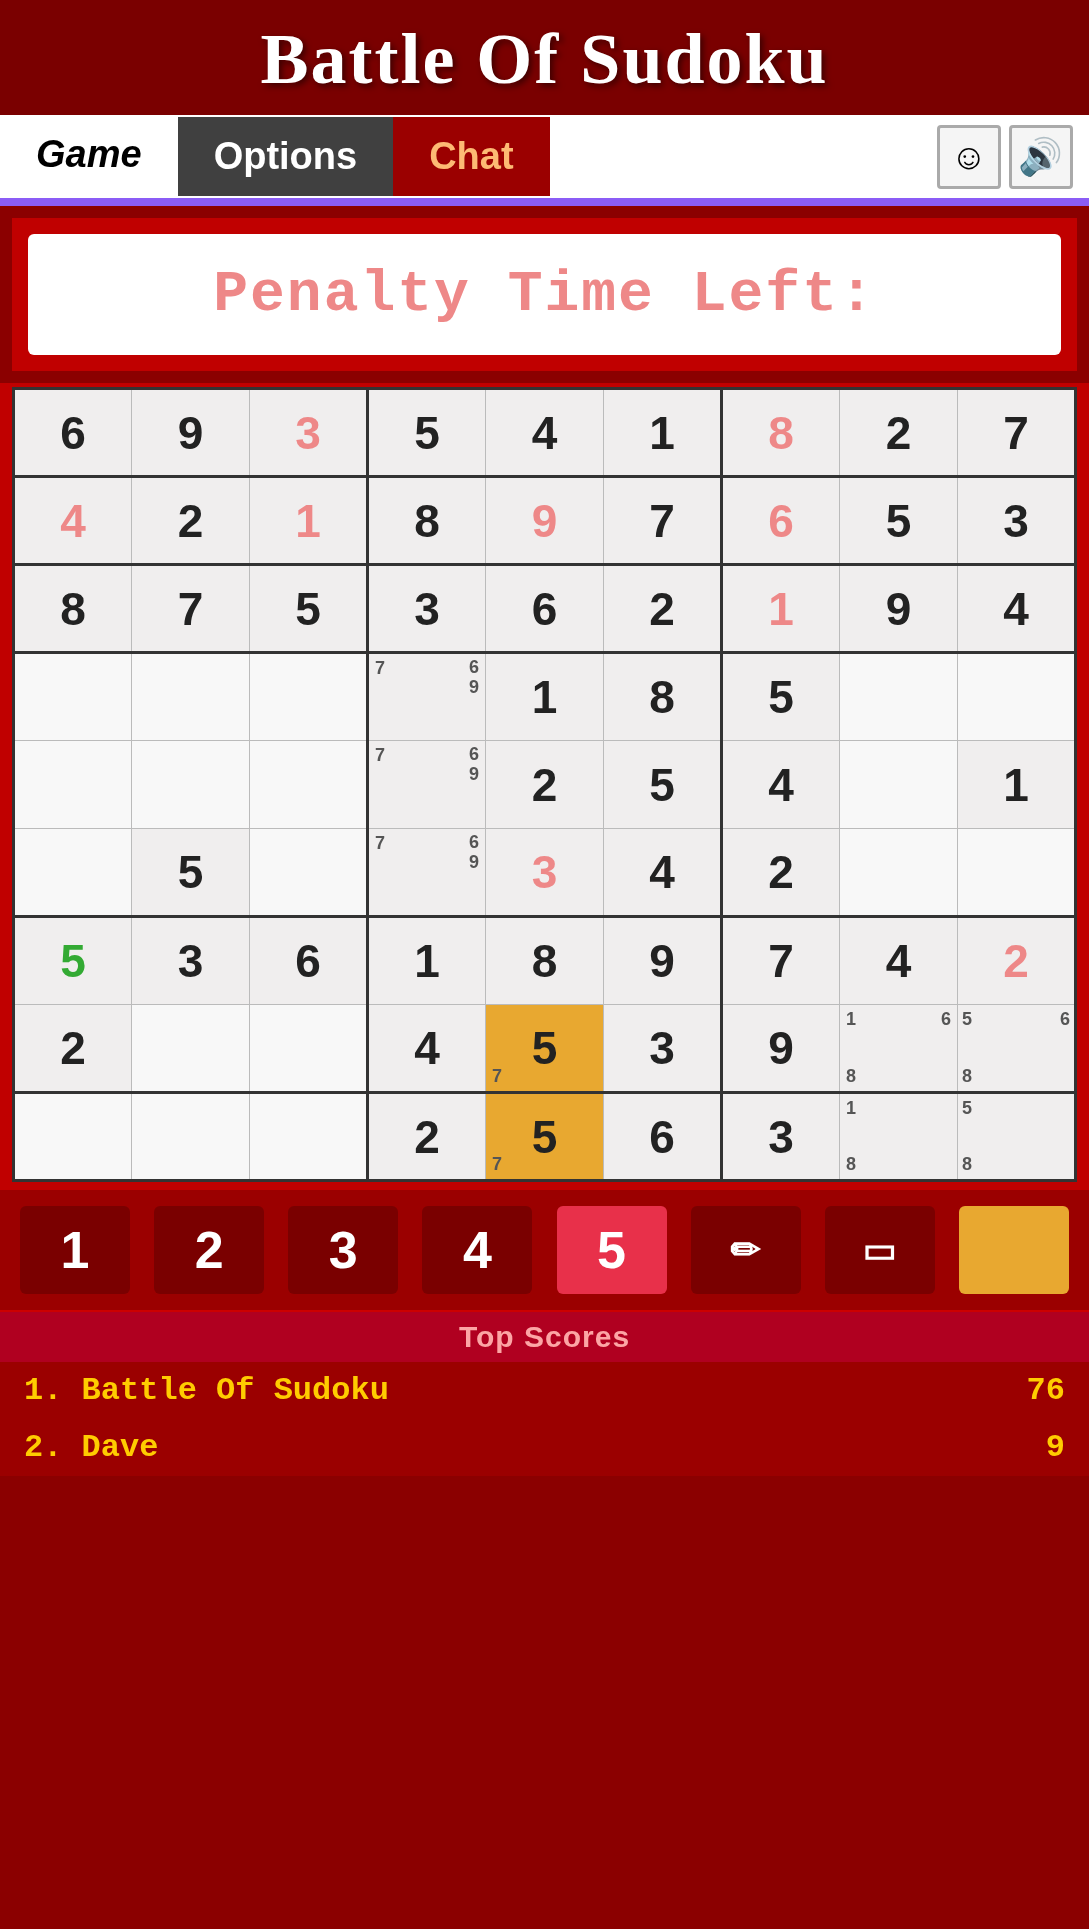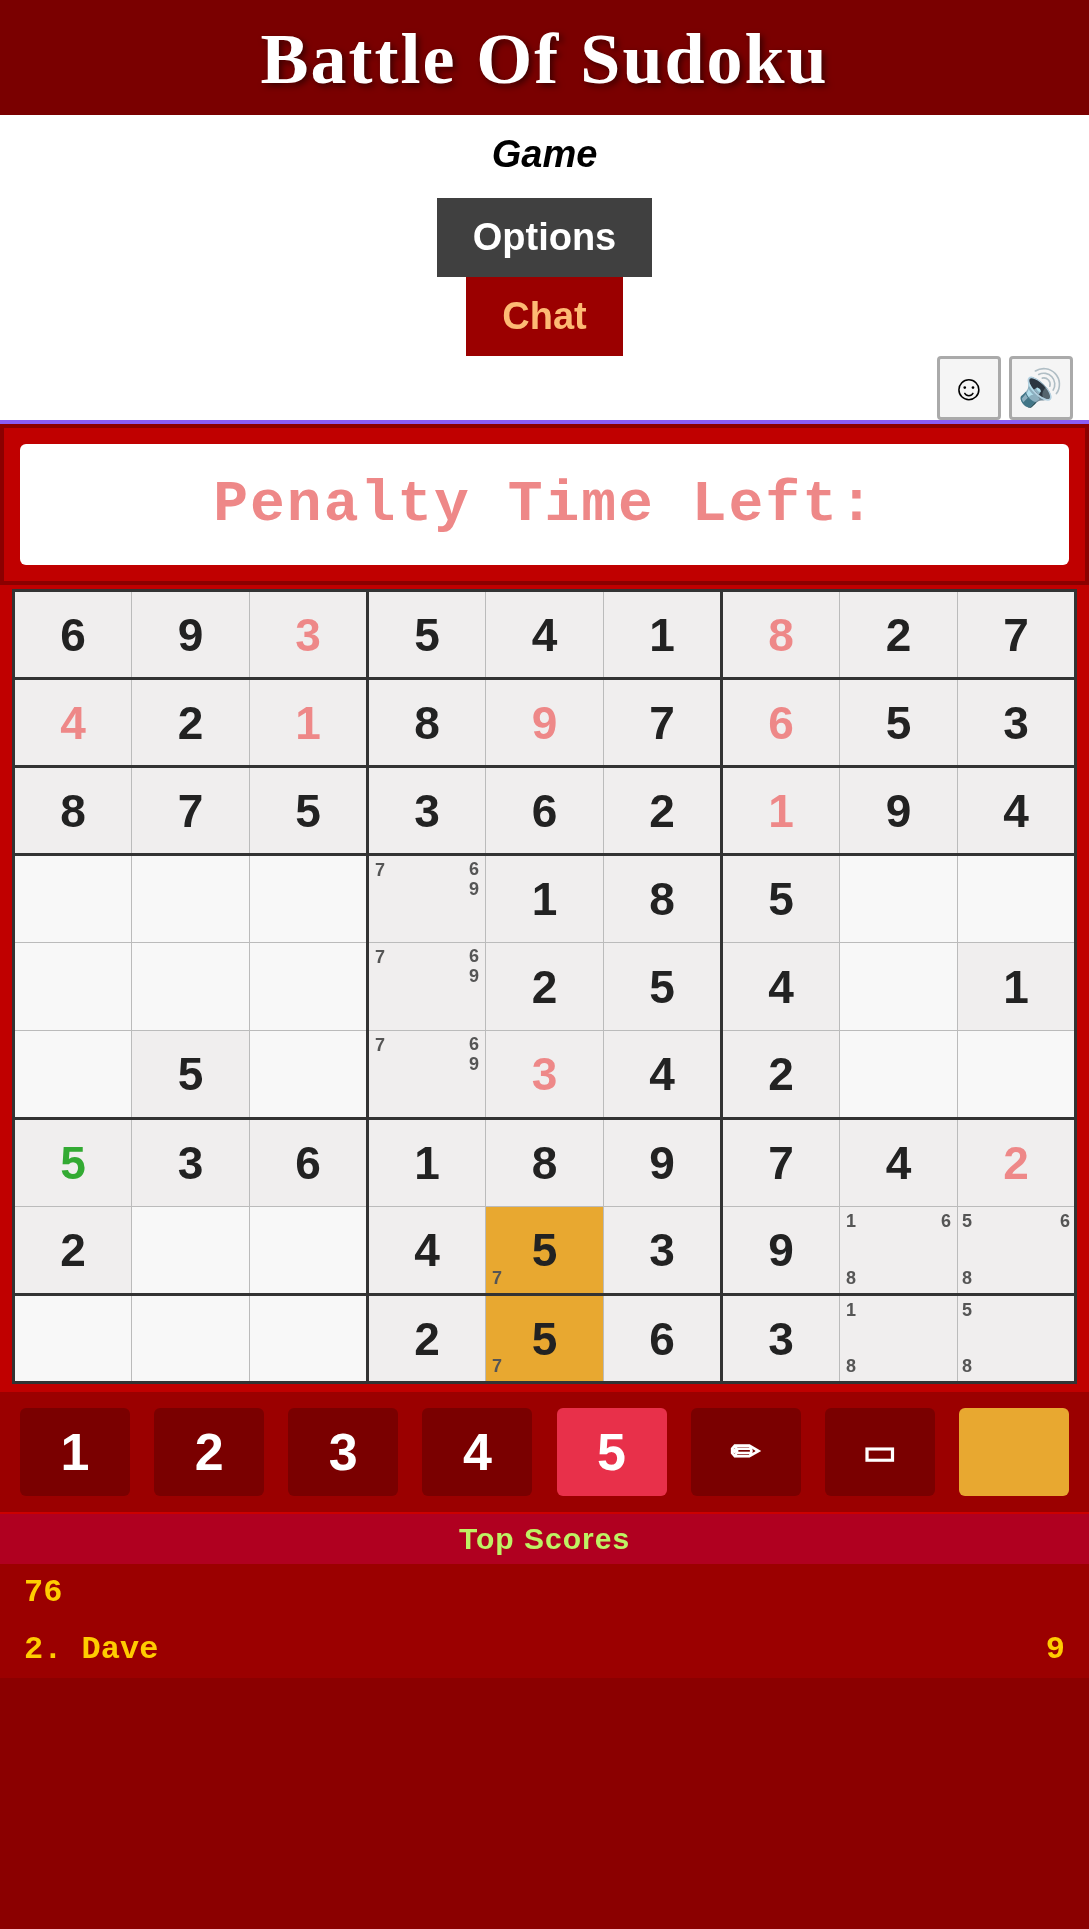--- a/index.html
+++ b/index.html
@@ -24,22 +24,21 @@
       font-family: 'Georgia', serif;
       text-shadow: 3px 3px 6px rgba(0,0,0,0.5);
       letter-spacing: 2px;
     }
 
     
     .nav-bar {
       background: white;
       display: flex;
       align-items: center;
-      border-bottom: 4px solid #8b5cf6;
-      flex-direction: column;
+      border-bottom: 8px solid #8b5cf6;
     }
     .nav-tab {
       padding: 18px 36px;
       font-size: 38px;
       font-weight: bold;
       cursor: pointer;
       color: #333;
     }
     .nav-tab.active {
       background: white;
@@ -69,21 +68,21 @@
       align-items: center;
       justify-content: center;
       font-size: 36px;
       cursor: pointer;
     }
 
     
     .penalty-wrapper {
       background: #c00000;
       padding: 16px;
-      margin: 4px;
+      margin: 12px;
     }
     .penalty-box {
       background: white;
       border-radius: 6px;
       padding: 28px 20px;
       text-align: center;
     }
     .penalty-label {
       color: #e88;
       font-size: 58px;
@@ -164,21 +163,21 @@
     }
 
     
     .top-scores-section {
       background: #9b0000;
       border-top: 2px solid #c00;
     }
     .top-scores-header {
       background: #b00020;
       text-align: center;
-      color: #bef264;
+      color: #fca5a5;
       font-size: 30px;
       font-weight: bold;
       padding: 8px;
       letter-spacing: 1px;
     }
     .score-row {
       display: flex;
       align-items: center;
       justify-content: space-between;
       padding: 10px 24px;
@@ -364,19 +363,20 @@
   <div class="num-btn">4</div>
   <div class="num-btn selected">5</div>
   <div class="num-btn tool">✏</div>
   <div class="num-btn tool">▭</div>
   <div class="num-btn color-btn"></div>
 </div>
 
 <div class="top-scores-section">
   <div class="top-scores-header">Top Scores</div>
   <div class="score-row">
+    <span class="name">1. Battle Of Sudoku</span>
     <span class="points">76</span>
   </div>
   <div class="score-row">
     <span class="name">2. Dave</span>
     <span class="points">9</span>
   </div>
 </div>
 
 </body></html>

